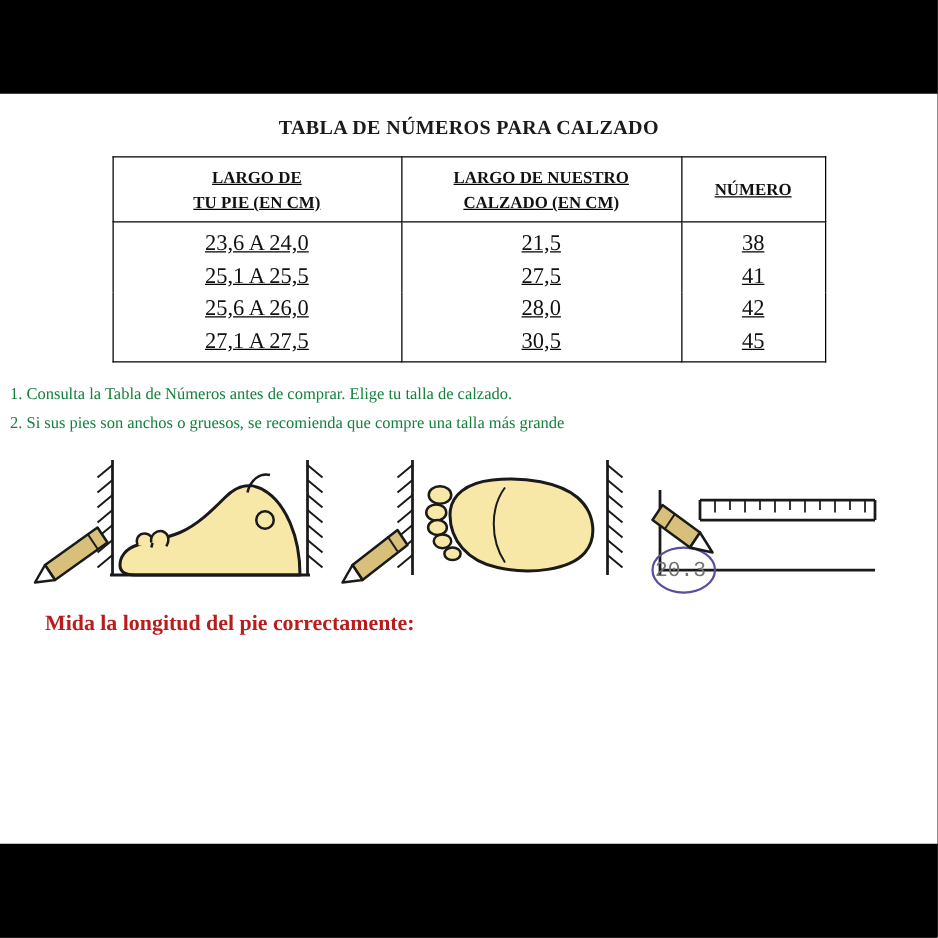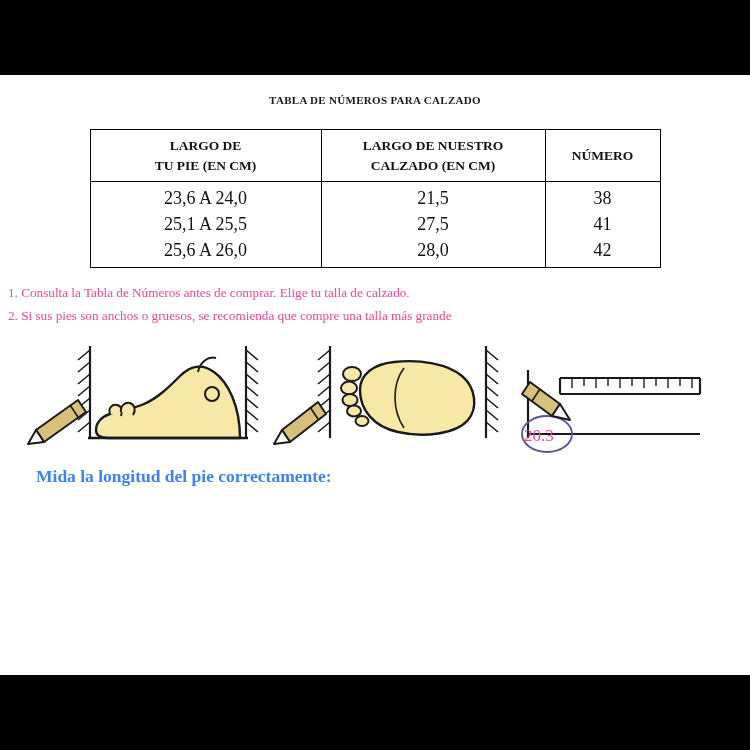--- a/index.html
+++ b/index.html
@@ -22,32 +22,33 @@
   .sheet {
     position: absolute;
     left: 0;
     top: 75px;
     width: 750px;
     height: 600px;
     background: #ffffff;
   }
   .title {
     text-align: center;
-    font-size: 11px;
+    font-size: 16px;
     font-weight: bold;
     letter-spacing: 0.3px;
     color: #1a1a1a;
     margin-top: 19px;
     font-family: "Liberation Serif", serif;
   }
   table.size-table {
     border-collapse: collapse;
-    margin: 23px auto 0 auto;
+    margin: 13px auto 0 auto;
     width: 543px;
     table-layout: fixed;
+    text-decoration: underline;
   }
   table.size-table th,
   table.size-table td {
     border: 1px solid #000000;
     text-align: center;
     color: #111111;
   }
   table.size-table th {
     font-size: 13.5px;
     font-weight: bold;
@@ -69,21 +70,21 @@
   table.size-table tbody tr:last-child td {
     border-bottom: 1px solid #000000;
     padding-bottom: 6px;
   }
   .col-a { width: 222px; }
   .col-b { width: 215px; }
   .col-c { width: 106px; }
 
   .notes {
     margin: 14px 0 0 8px;
-    color: #ec4899;
+    color: #15803d;
   }
   .note-line {
     font-size: 13.2px;
     line-height: 1.72;
     font-family: "Liberation Serif", serif;
   }
 
   .figure {
     position: relative;
     margin-top: 10px;
@@ -91,30 +92,30 @@
   }
   .figure svg {
     display: block;
   }
   .caption {
     position: absolute;
     left: 36px;
     top: 128px;
     font-size: 17.5px;
     font-weight: bold;
-    color: #3b82f6;
+    color: #b91c1c;
     font-family: "Liberation Serif", serif;
   }
   .measure-badge {
     position: absolute;
     left: 524px;
     top: 88px;
     font-size: 17px;
-    color: #ec4899;
-    font-family: Liberation Serif, serif;
+    color: #737373;
+    font-family: Liberation Mono, monospace;
   }
 </style>
 </head>
 <body>
 
 <div id="page">
 
   <div class="sheet">
 
     <div class="title">TABLA DE NÚMEROS PARA CALZADO</div>
@@ -143,20 +144,25 @@
         </tr>
         <tr>
           <td>25,1 A 25,5</td>
           <td>27,5</td>
           <td>41</td>
         </tr>
         <tr>
           <td>25,6 A 26,0</td>
           <td>28,0</td>
           <td>42</td>
+        </tr>
+        <tr>
+          <td>27,1 A 27,5</td>
+          <td>30,5</td>
+          <td>45</td>
         </tr>
       </tbody>
     </table>
 
     <div class="notes">
       <div class="note-line">1. Consulta la Tabla de Números antes de comprar. Elige tu talla de calzado.</div>
       <div class="note-line">2. Si sus pies son anchos o gruesos, se recomienda que compre una talla más grande</div>
     </div>
 
     <div class="figure">

